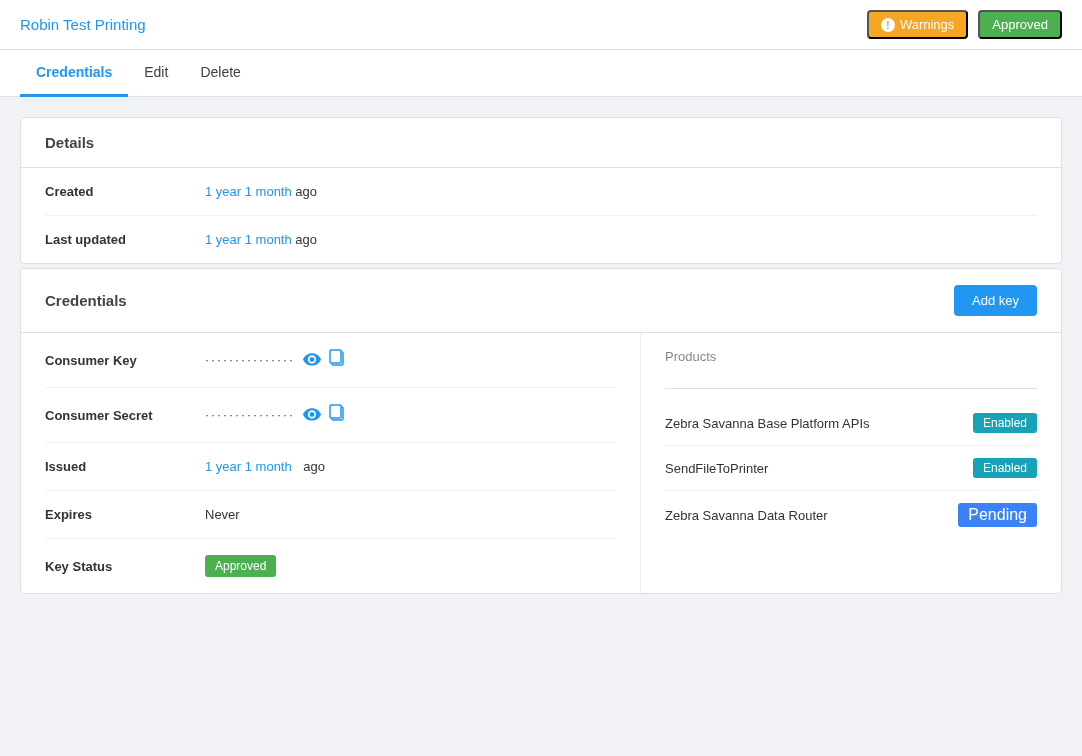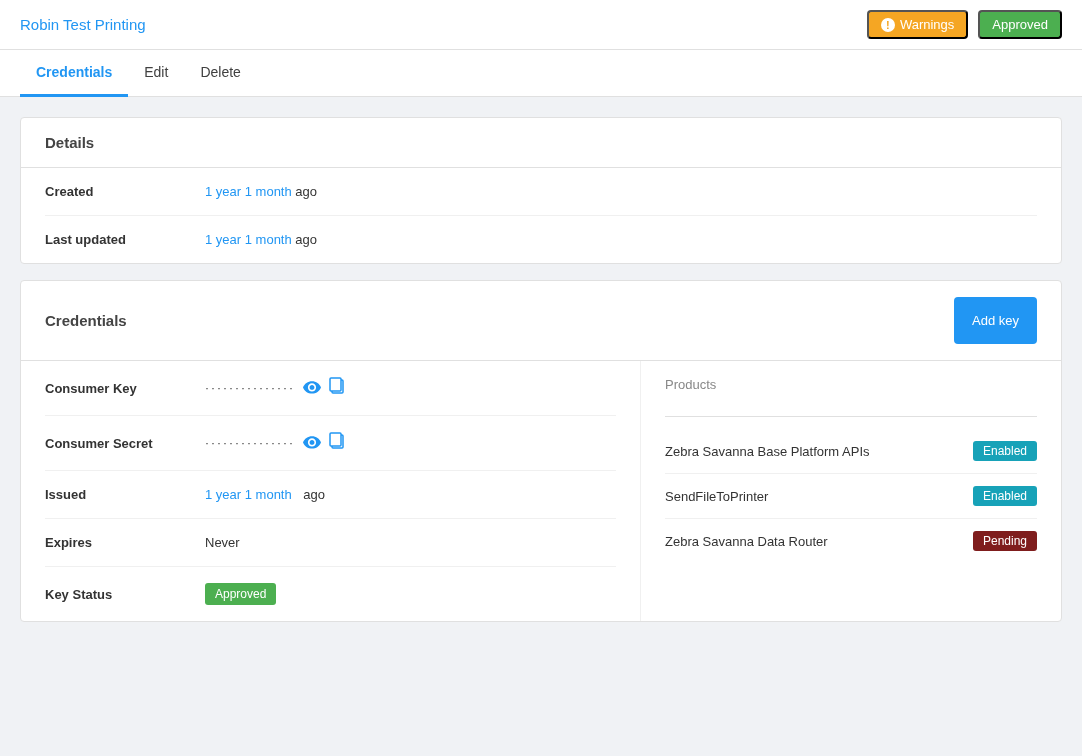--- a/index.html
+++ b/index.html
@@ -65,21 +65,21 @@
       color: #2196F3;
       border-bottom: 3px solid #2196F3;
       font-weight: 600;
     }
 
     
     .main-content {
       padding: 20px;
       display: flex;
       flex-direction: column;
-      gap: 16px;
+      gap: 4px;
     }
 
     
     .card {
       background: #fff;
       border: 1px solid #e0e0e0;
       border-radius: 4px;
       padding: 0;
     }
     .card-header {
@@ -127,21 +127,21 @@
     }
     .credentials-title {
       font-size: 15px;
       font-weight: 600;
       color: #444;
     }
     .btn-add-key {
       background: #2196F3;
       color: #fff;
       border: none;
-      padding: 16px 18px;
+      padding: 8px 18px;
       border-radius: 4px;
       font-size: 13px;
       cursor: pointer;
     }
 
     .credentials-body {
       display: flex;
       padding: 0;
     }
     .credentials-left {
@@ -217,25 +217,25 @@
       color: #333;
     }
     .badge-enabled {
       background: #17a2b8;
       color: #fff;
       padding: 3px 10px;
       border-radius: 3px;
       font-size: 12px;
     }
     .badge-pending {
-      background: #7f1d1d;
+      background: #3b82f6;
       color: #fff;
       padding: 3px 10px;
       border-radius: 3px;
-      font-size: 12px;
+      font-size: 16px;
     }
     .badge-key-approved {
       background: #4caf50;
       color: #fff;
       padding: 4px 10px;
       border-radius: 3px;
       font-size: 12px;
     }
 
     

